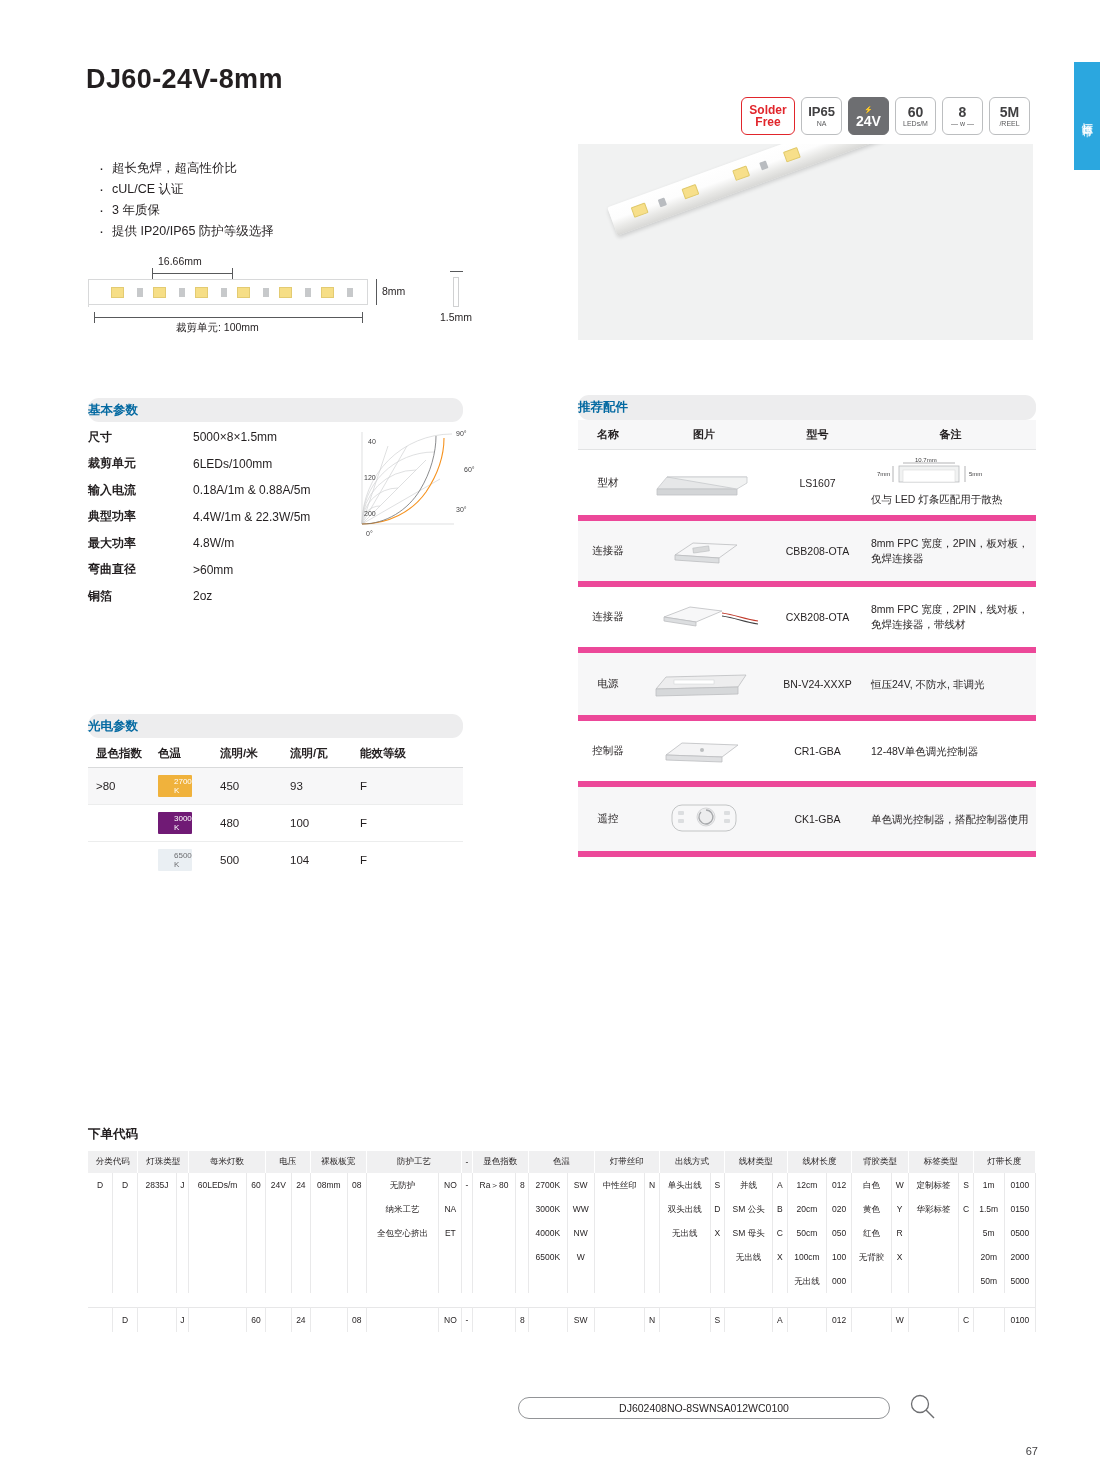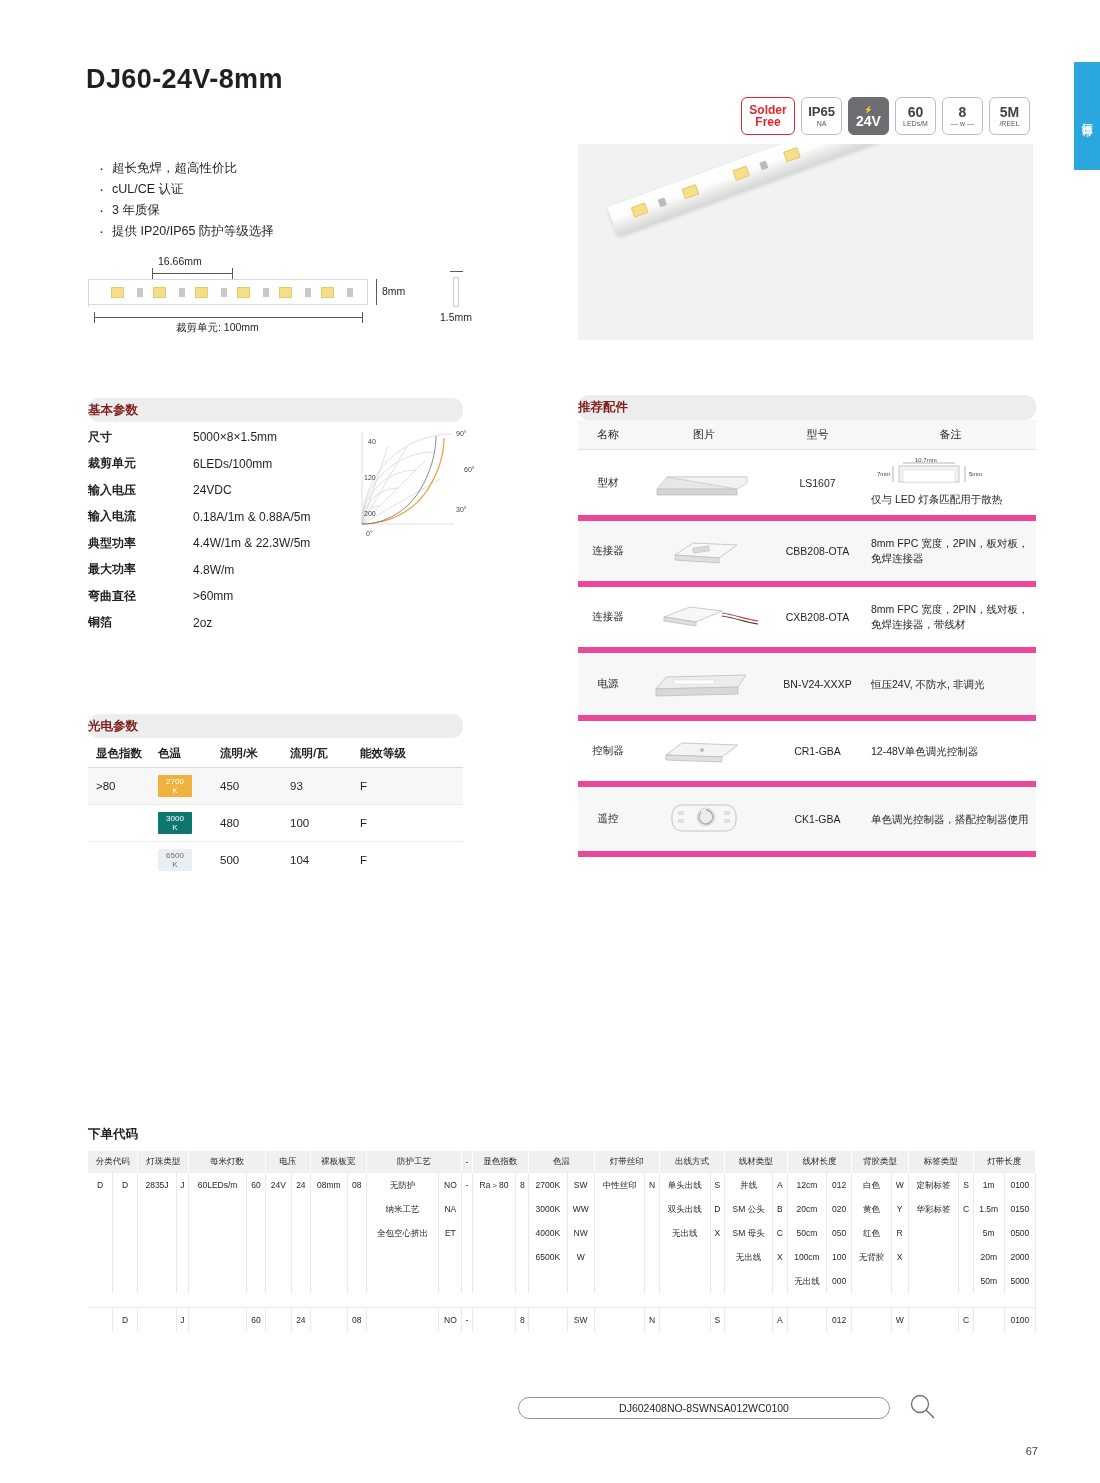--- a/index.html
+++ b/index.html
@@ -98,21 +98,21 @@
   .dimline { position:absolute; background:#58595b; }
   .dimtext { position:absolute; font-size:10.5px; color:#231f20; }
   .sidebar-piece {
     position:absolute; left:365px; top:22px; width:6px; height:30px;
     background:#fff; border:1px solid #d0d1d2;
   }
 
   
   .sec-head {
     position:absolute; background:#ededee; font-size:12.5px; font-weight:bold;
-    display:flex; align-items:center; padding-left:0; color:#7f1d1d;border-radius:11px;
+    display:flex; align-items:center; padding-left:0; color:#0369a1;border-radius:11px;
   }
 
   
   .basic { position:absolute; left:88px; top:424px; width:260px; font-size:12px; }
   .basic .row { display:flex; height:26.5px; align-items:center; }
   .basic .k { width:105px; font-weight:bold; }
   .basic .v { flex:1; }
 
   
   .polar { position:absolute; left:352px; top:424px; width:145px; height:115px; }
@@ -122,28 +122,28 @@
   .photo-tbl table { border-collapse:collapse; width:100%; }
   .photo-tbl th {
     font-weight:bold; text-align:left; padding:6px 0 6px 8px; font-size:11.5px;
     border-bottom:1px solid #d9dadb;
   }
   .photo-tbl td { padding:7px 0 7px 8px; border-bottom:1px solid #eceded; }
   .photo-tbl tr:last-child td { border-bottom:none; }
   .photo-tbl tr.alt td { background:#f7f7f8; }
   .cct {
     display:inline-block; width:34px; text-align:center; font-size:8px;
-    line-height:9px; padding:2px 8px; color:#fff; border-radius:1px;
+    line-height:9px; padding:2px 16px; color:#fff; border-radius:1px;
   }
 
   
   .acc { position:absolute; left:578px; top:395px; width:458px; font-size:11px; }
   .acc table { border-collapse:collapse; width:100%; }
   .acc th {
-    background:#f7f7f8; font-weight:normal; text-align:center; padding:7px 0;
+    background:#f7f7f8; font-weight:bold; text-align:center; padding:7px 0;
     border-bottom:1px solid #e2e3e4; font-size:11px;
   }
   .acc td {
     border-bottom:6px solid #ec4899; padding:8px 6px; vertical-align:middle; font-size:10.5px;
   }
   .acc td.name { width:60px; text-align:center; }
   .acc td.img { width:120px; text-align:center; }
   .acc td.model { width:95px; text-align:center; }
   .acc td.note { line-height:15px; }
   .acc tr.alt td { background:#f7f7f8; }
@@ -269,24 +269,20 @@
   <div class="sec-head" style="left:88px;top:398px;width:375px;height:24px;">基本参数</div>
 
   <div class="basic">
     <div class="row">
       <div class="k">尺寸</div>
       <div class="v">5000×8×1.5mm</div>
     </div>
     <div class="row">
       <div class="k">裁剪单元</div>
       <div class="v">6LEDs/100mm</div>
-    </div>
-    <div class="row">
-      <div class="k">输入电压</div>
-      <div class="v">24VDC</div>
     </div>
     <div class="row">
       <div class="k">输入电流</div>
       <div class="v">0.18A/1m &amp; 0.88A/5m</div>
     </div>
     <div class="row">
       <div class="k">典型功率</div>
       <div class="v">4.4W/1m &amp; 22.3W/5m</div>
     </div>
     <div class="row">
@@ -348,21 +344,21 @@
       <tbody>
         <tr class="alt">
           <td>&gt;80</td>
           <td><span class="cct" style="background:#f0b23c;color:#fff;">2700<br>K</span></td>
           <td>450</td>
           <td>93</td>
           <td>F</td>
         </tr>
         <tr>
           <td></td>
-          <td><span class="cct" style="background:#0f766e;color:#fff;">3000<br>K</span></td>
+          <td><span class="cct" style="background:#701a75;color:#fff;">3000<br>K</span></td>
           <td>480</td>
           <td>100</td>
           <td>F</td>
         </tr>
         <tr>
           <td></td>
           <td><span class="cct" style="background:#eaeff3;color:#6d6e71;">6500<br>K</span></td>
           <td>500</td>
           <td>104</td>
           <td>F</td>

